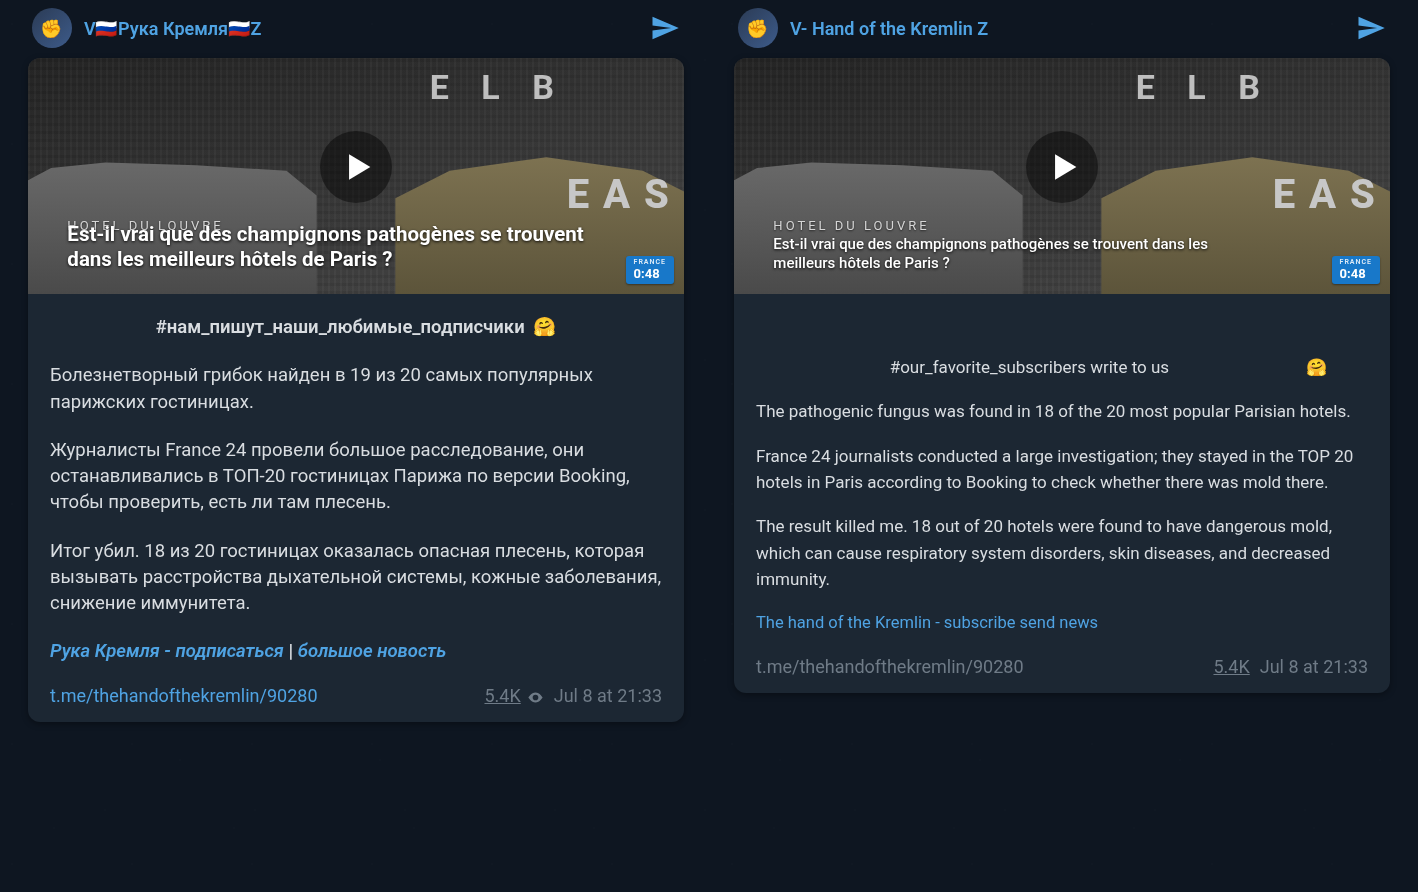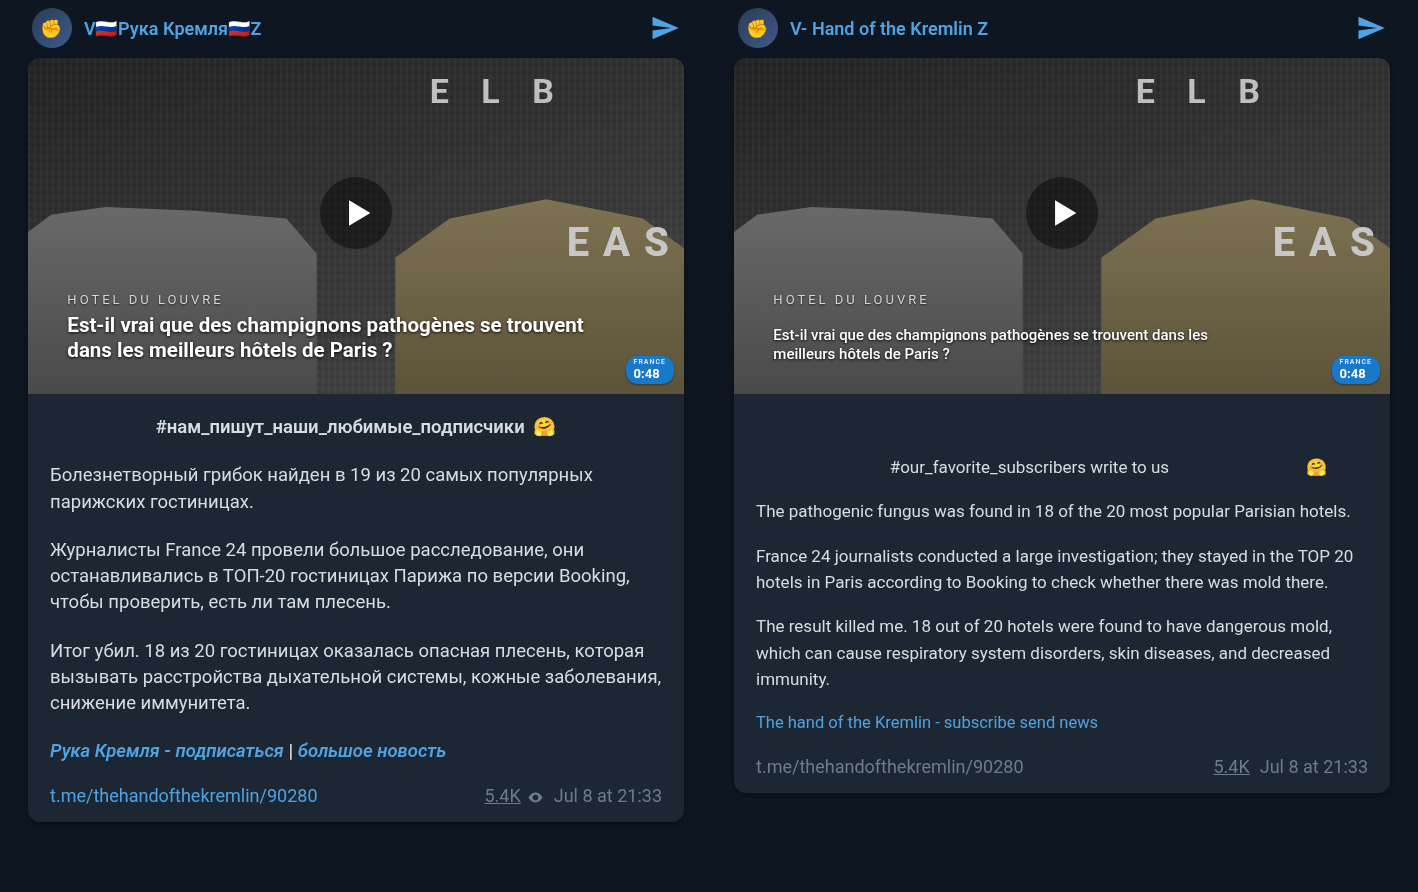--- a/index.html
+++ b/index.html
@@ -48,21 +48,21 @@
   .card {
     background: #1c2733;
     border-radius: 12px;
     overflow: hidden;
     display: flex; flex-direction: column;
     box-shadow: 0 2px 6px rgba(0,0,0,0.35);
   }
 
   .video-thumb {
     position: relative;
-    height: 336px;
+    height: 236px;
     background: linear-gradient(180deg,#2d2d2d 0%, #3a3a3a 50%, #454545 100%);
     overflow: hidden;
   }
   .bw-layer {
     position:absolute; inset:0;
     background:
       linear-gradient(120deg, rgba(20,20,20,0.25), rgba(80,80,80,0.25)),
       repeating-linear-gradient(90deg, rgba(255,255,255,0.04) 0 2px, transparent 2px 6px),
       repeating-linear-gradient(0deg, rgba(0,0,0,0.08) 0 3px, transparent 3px 8px);
     filter: grayscale(1) contrast(1.1);
@@ -101,21 +101,21 @@
     width:72px; height:72px; border-radius:50%;
     background: rgba(0,0,0,0.45);
     display:flex; align-items:center; justify-content:center;
     cursor:pointer;
   }
   .play-btn svg { width:34px; height:34px; fill:#fff; margin-left:5px; }
 
   .duration-badge {
     position:absolute; right:10px; bottom:10px;
     background:#1878c9; color:#fff; font-size:13px; font-weight:700;
-    padding:3px 8px; border-radius:12px;
+    padding:3px 8px; border-radius:3px;
     box-shadow:0 1px 2px rgba(0,0,0,0.4);
   }
   .duration-badge .sublabel{
     display:block; font-size:7px; font-weight:600; letter-spacing:1px; opacity:0.85; line-height:1; text-align:center;
   }
 
   .post-body { padding: 20px 22px 14px 22px; font-size:18.5px; line-height:1.42; }
   .col-right .post-body { font-size:17px; line-height:1.55; }
   .para { margin-bottom: 22px; }
   .col-right .para { margin-bottom: 18px; }

